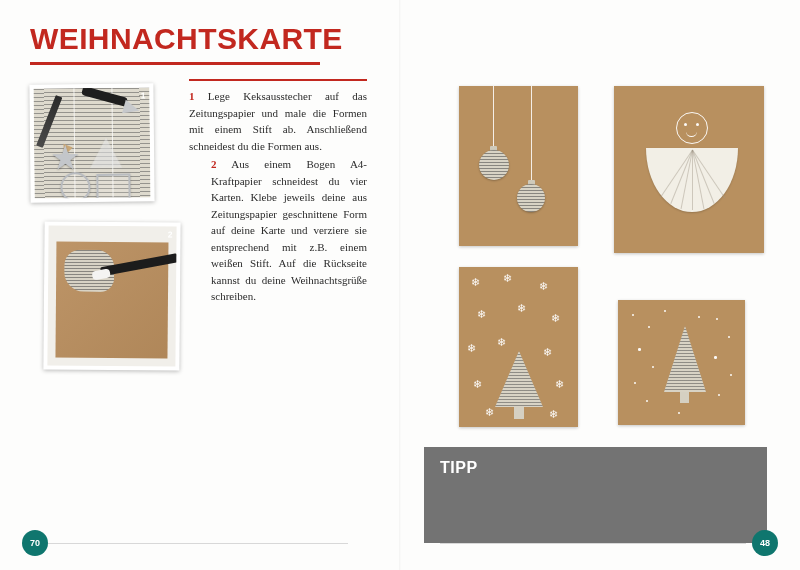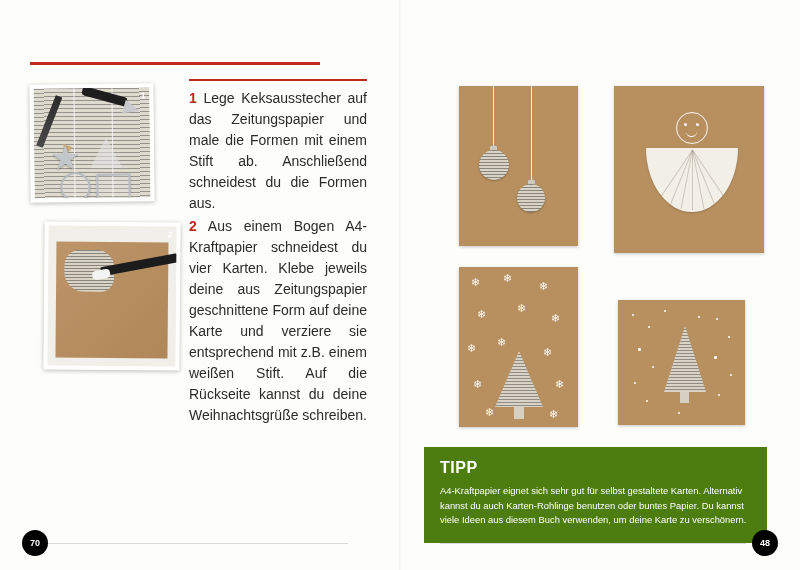--- a/index.html
+++ b/index.html
@@ -70,24 +70,25 @@
   }
   .howto-head {
     margin-top: 16px;
     font-size: 15px;
     font-weight: bold;
     color: #c2281f;
     letter-spacing: 0.2px;
   }
   .howto-body {
     margin-top: 7px;
-    font-size: 14px;
+    font-size: 11px;
     line-height: 1.5;
     color: #2b2b2b;
     text-align: justify;
+    font-family: Liberation Serif, serif;
   }
   .step-num {
     color: #c2281f;
     font-weight: bold;
   }
 
   
   .photo {
     position: absolute;
     background: #fff;
@@ -223,42 +224,42 @@
     line-height: 1;
     opacity: 0.95;
     font-family: "DejaVu Sans", sans-serif;
   }
 
   
   .tipbox {
     position: absolute;
     left: 424px; top: 447px;
     width: 343px; height: 96px;
-    background: #4d7c0f;
+    background: #737373;
     color: #ffffff;
     box-sizing: border-box;
     padding: 12px 16px 12px 16px;
   }
   .tip-head {
     font-size: 16px;
     font-weight: bold;
     letter-spacing: 0.5px;
     margin-bottom: 7px;
   }
   .tip-body {
     font-size: 9.4px;
     line-height: 1.55;
   }
 
   
   .folio {
     position: absolute;
     width: 26px; height: 26px;
     border-radius: 50%;
-    background: #000000;
+    background: #0f766e;
     color: #fff;
     font-size: 9px;
     font-weight: bold;
     display: flex;
     align-items: center;
     justify-content: center;
   }
   #folio-left { left: 22px; top: 530px; }
   #folio-right { left: 752px; top: 530px; }
 
@@ -268,20 +269,21 @@
     background: #d8d8d8;
   }
 </style>
 </head>
 <body>
 
 <div class="page">
 
   <div class="gutter"></div>
 
+  <div class="title">WEIHNACHTSKARTE</div>
   <div class="title-rule"></div>
 
   <div class="photo" id="photo1">
     <div class="inner">
       <div class="news"></div>
       <div class="vrule" style="left:40px;"></div>
       <div class="vrule" style="left:78px;"></div>
 
       <div class="pencil" style="left:12px; top:6px; width:7px; height:54px; transform:rotate(22deg);"></div>
       <div style="position:absolute;left:27px;top:57px;width:0;height:0;border-left:5px solid transparent;border-right:5px solid transparent;border-top:11px solid #caa877;transform:rotate(22deg);"></div>
@@ -315,21 +317,21 @@
 
   <div class="textcol">
     <div class="rule-top"></div>
 
 
     <div class="howto-body">
       <span class="step-num">1</span>
       <span>Lege Keksausstecher auf das Zeitungspapier und male die Formen mit einem Stift ab. Anschließend schneidest du die Formen aus.</span>
     </div>
 
-    <div class="howto-body" style="margin-top:2px;">
+    <div class="howto-body" style="margin-top:2px;margin-left:22px;">
       <span class="step-num">2</span>
       <span>Aus einem Bogen A4-Kraftpapier schneidest du vier Karten. Klebe jeweils deine aus Zeitungspapier geschnittene Form auf deine Karte und verziere sie entsprechend mit z.B. einem weißen Stift. Auf die Rückseite kannst du deine Weihnachtsgrüße schreiben.</span>
     </div>
   </div>
 
   <div class="card" id="card-baubles">
     <div class="hangline" style="left:34px; top:0; height:62px;"></div>
     <div class="hangline" style="left:72px; top:0; height:96px;"></div>
     <div class="bauble-cap" style="left:31px; top:60px; width:7px; height:5px;"></div>
     <div class="bauble" style="left:20px; top:64px; width:30px; height:30px;"></div>
@@ -387,21 +389,20 @@
     <div class="snow-dot" style="left:96px; top:56px; width:2.6px; height:2.6px;"></div>
     <div class="snow-dot" style="left:112px; top:74px; width:2px; height:2px;"></div>
     <div class="snow-dot" style="left:100px; top:94px; width:2.4px; height:2.4px;"></div>
     <div class="snow-dot" style="left:60px; top:112px; width:2px; height:2px;"></div>
     <div class="snow-dot" style="left:80px; top:16px; width:2px; height:2px;"></div>
     <div class="snow-dot" style="left:46px; top:10px; width:2.2px; height:2.2px;"></div>
   </div>
 
   <div class="tipbox">
     <div class="tip-head">TIPP</div>
-    <div class="tip-body">A4-Kraftpapier eignet sich sehr gut für selbst gestaltete Karten. Alternativ kannst du auch Karten-Rohlinge benutzen oder buntes Papier. Du kannst viele Ideen aus diesem Buch verwenden, um deine Karte zu verschönern.</div>
   </div>
 
   <div class="footline" style="left:48px; top:543px; width:300px;"></div>
   <div class="footline" style="left:440px; top:543px; width:306px;"></div>
 
   <div class="folio" id="folio-left">70</div>
   <div class="folio" id="folio-right">48</div>
 
 </div>
 

